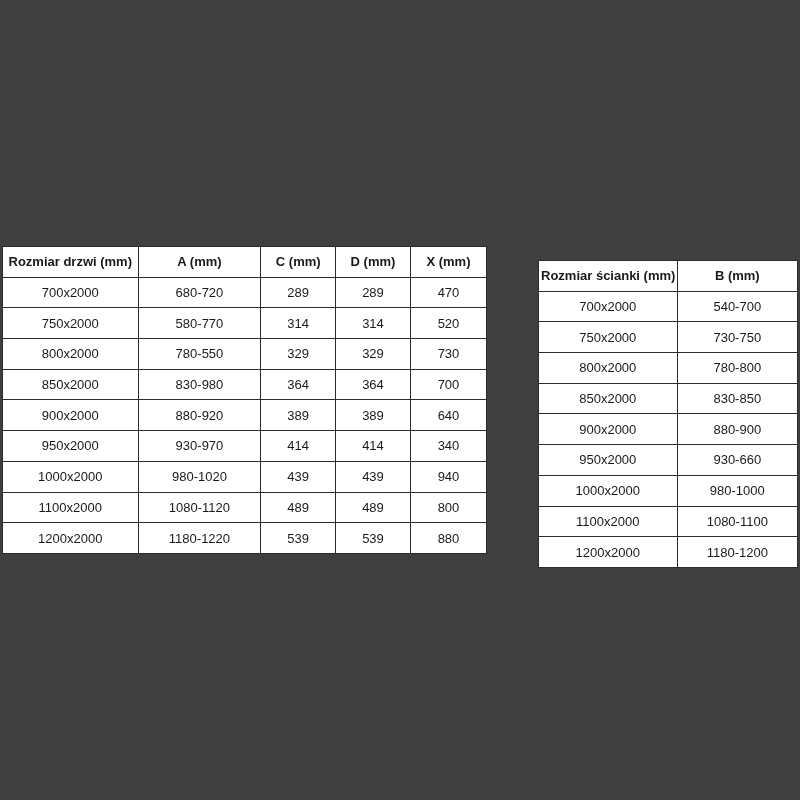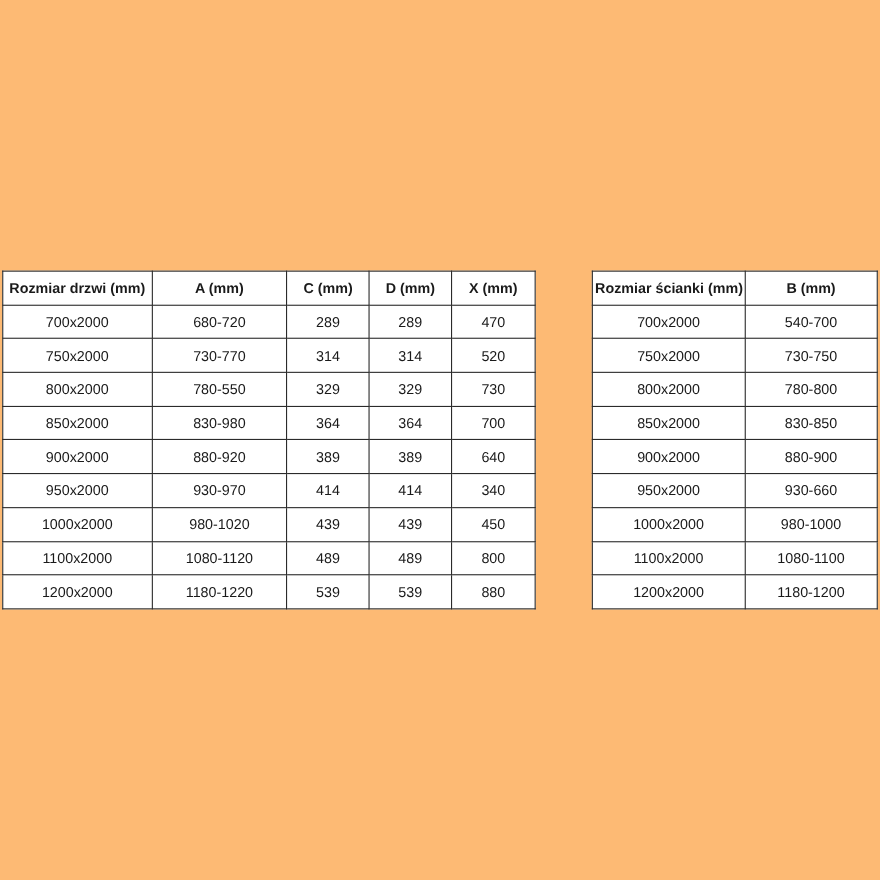--- a/index.html
+++ b/index.html
@@ -4,21 +4,21 @@
 <style>
   html, body {
     margin: 0;
     padding: 0;
     background: #ffffff;
   }
   .canvas {
     position: relative;
     width: 800px;
     height: 800px;
-    background: #fdba74;
+    background: #404040;
     font-family: "Liberation Sans", sans-serif;
     color: #1a1a1a;
     overflow: hidden;
   }
   table.spec {
     position: absolute;
     border-collapse: collapse;
     table-layout: fixed;
     background: #ffffff;
   }
@@ -36,21 +36,21 @@
   table.spec th {
     font-weight: bold;
   }
   #doors-table {
     left: 2px;
     top: 246px;
     width: 485px;
   }
   #wall-table {
     left: 538px;
-    top: 246px;
+    top: 260px;
     width: 260px;
   }
 </style>
 </head>
 <body>
 
 <div class="canvas">
 
   <table class="spec" id="doors-table">
       <colgroup>
@@ -72,21 +72,21 @@
       <tbody>
         <tr>
           <td>700x2000</td>
           <td>680-720</td>
           <td>289</td>
           <td>289</td>
           <td>470</td>
         </tr>
         <tr>
           <td>750x2000</td>
-          <td>730-770</td>
+          <td>580-770</td>
           <td>314</td>
           <td>314</td>
           <td>520</td>
         </tr>
         <tr>
           <td>800x2000</td>
           <td>780-550</td>
           <td>329</td>
           <td>329</td>
           <td>730</td>
@@ -110,21 +110,21 @@
           <td>930-970</td>
           <td>414</td>
           <td>414</td>
           <td>340</td>
         </tr>
         <tr>
           <td>1000x2000</td>
           <td>980-1020</td>
           <td>439</td>
           <td>439</td>
-          <td>450</td>
+          <td>940</td>
         </tr>
         <tr>
           <td>1100x2000</td>
           <td>1080-1120</td>
           <td>489</td>
           <td>489</td>
           <td>800</td>
         </tr>
         <tr>
           <td>1200x2000</td>

